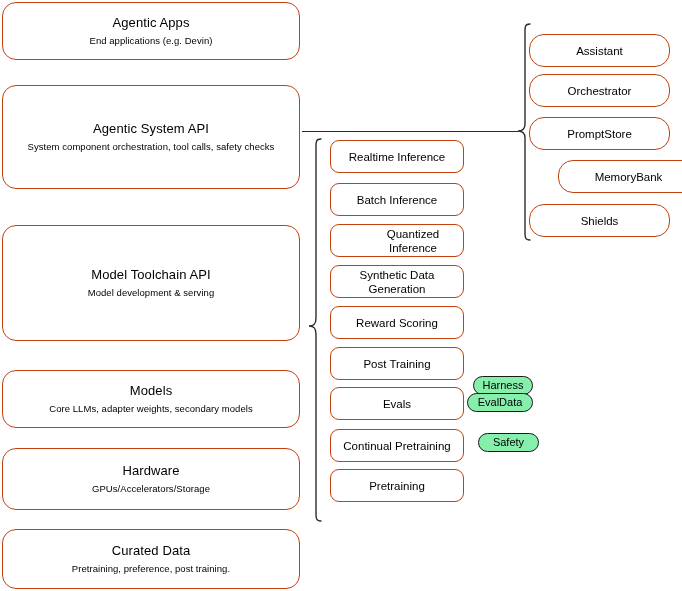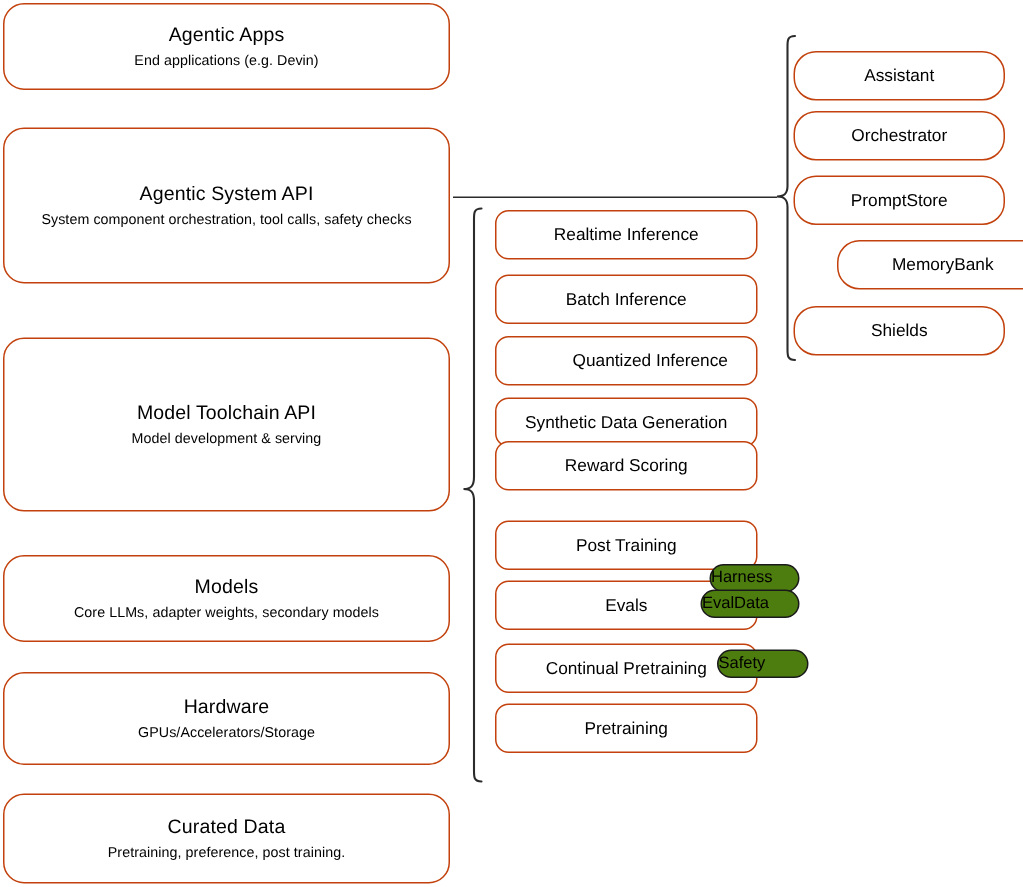--- a/index.html
+++ b/index.html
@@ -44,21 +44,21 @@
   .layer .subtitle {
     font-size: 9.5px;
     line-height: 13px;
     margin-top: 3px;
     letter-spacing: 0.05px;
   }
 
   
   .mid {
     left: 330px;
-    width: 175px;
+    width: 134px;
     height: 33px;
     border-radius: 9px;
   }
   .mid .label {
     font-size: 11.5px;
     line-height: 14px;
   }
 
   
   .right {
@@ -72,24 +72,24 @@
     font-size: 11.5px;
     line-height: 14px;
   }
 
   
   .pill {
     position: absolute;
     box-sizing: border-box;
     border: 1px solid #1a1a1a;
     border-radius: 11px;
-    background: #4d7c0f;
+    background: #86efac;
     display: flex;
     align-items: center;
-    justify-content: flex-start;
+    justify-content: center;
     font-size: 11px;
     line-height: 13px;
     height: 19px;
   }
 
   
   .connector-line {
     position: absolute;
     left: 302px;
     top: 131px;
@@ -155,21 +155,21 @@
 </div>
 <div class="box mid" style="top:183px;">
   <div class="label">Batch Inference</div>
 </div>
 <div class="box mid" style="top:224px;padding-left:32px;">
   <div class="label">Quantized Inference</div>
 </div>
 <div class="box mid" style="top:265px;">
   <div class="label">Synthetic Data Generation</div>
 </div>
-<div class="box mid" style="top:294px;">
+<div class="box mid" style="top:306px;">
   <div class="label">Reward Scoring</div>
 </div>
 <div class="box mid" style="top:347px;">
   <div class="label">Post Training</div>
 </div>
 <div class="box mid" style="top:387px;">
   <div class="label">Evals</div>
 </div>
 <div class="box mid" style="top:429px;">
   <div class="label">Continual Pretraining</div>

